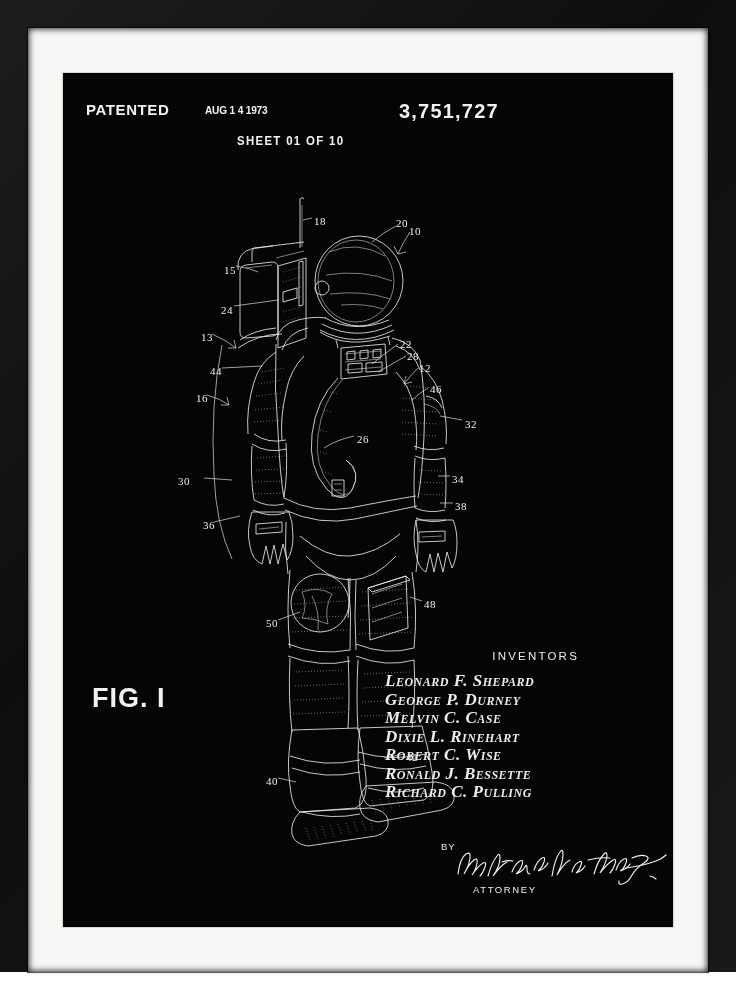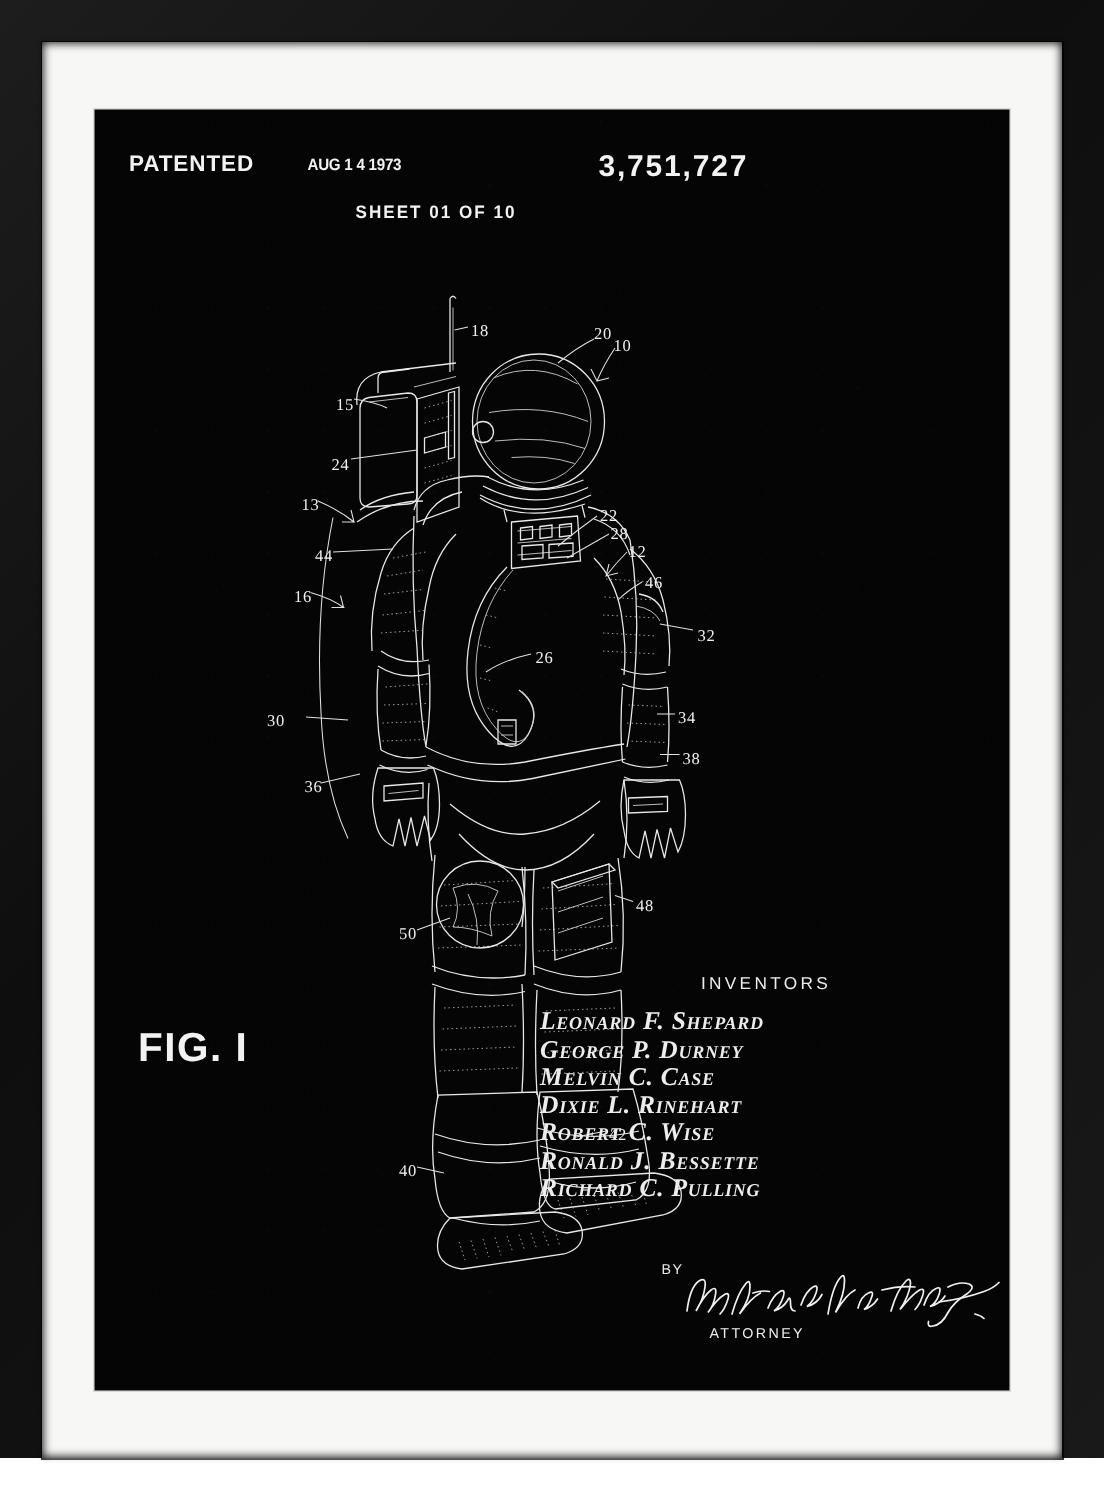--- a/index.html
+++ b/index.html
@@ -39,21 +39,21 @@
            letter-spacing:-.2px;transform:scaleX(.92);transform-origin:left top;}
   #patnum{left:399px;top:100px;font-size:20px;font-weight:bold;
           letter-spacing:1.2px;}
   #sheet{left:237px;top:134px;font-size:12px;font-weight:bold;
          letter-spacing:1.4px;transform:scaleX(.95);transform-origin:left top;}
 
   #fig{position:absolute;left:92px;top:683px;color:#f2f2f2;
        font-size:27px;font-weight:bold;letter-spacing:1px;}
 
   
-  #inv-block{position:absolute;left:360px;top:650px;width:200px;color:#ededed;}
+  #inv-block{position:absolute;left:385px;top:650px;width:200px;color:#ededed;}
   #inv-title{font-size:11.5px;letter-spacing:2.2px;text-align:right;
              padding-right:6px;margin-bottom:10px;}
   .inv-name{font-family:"Liberation Serif",serif;font-style:italic;
             font-size:17px;letter-spacing:.5px;line-height:18.5px;
             font-variant:small-caps;font-weight:600;white-space:nowrap;}
 
   #by{position:absolute;left:73px;top:1px;font-size:9.5px;letter-spacing:1px;}
   #sig-wrap{position:absolute;left:368px;top:840px;width:220px;height:60px;}
   #attorney{position:absolute;left:105px;top:44px;color:#ededed;
             font-size:9.5px;letter-spacing:1.6px;}

